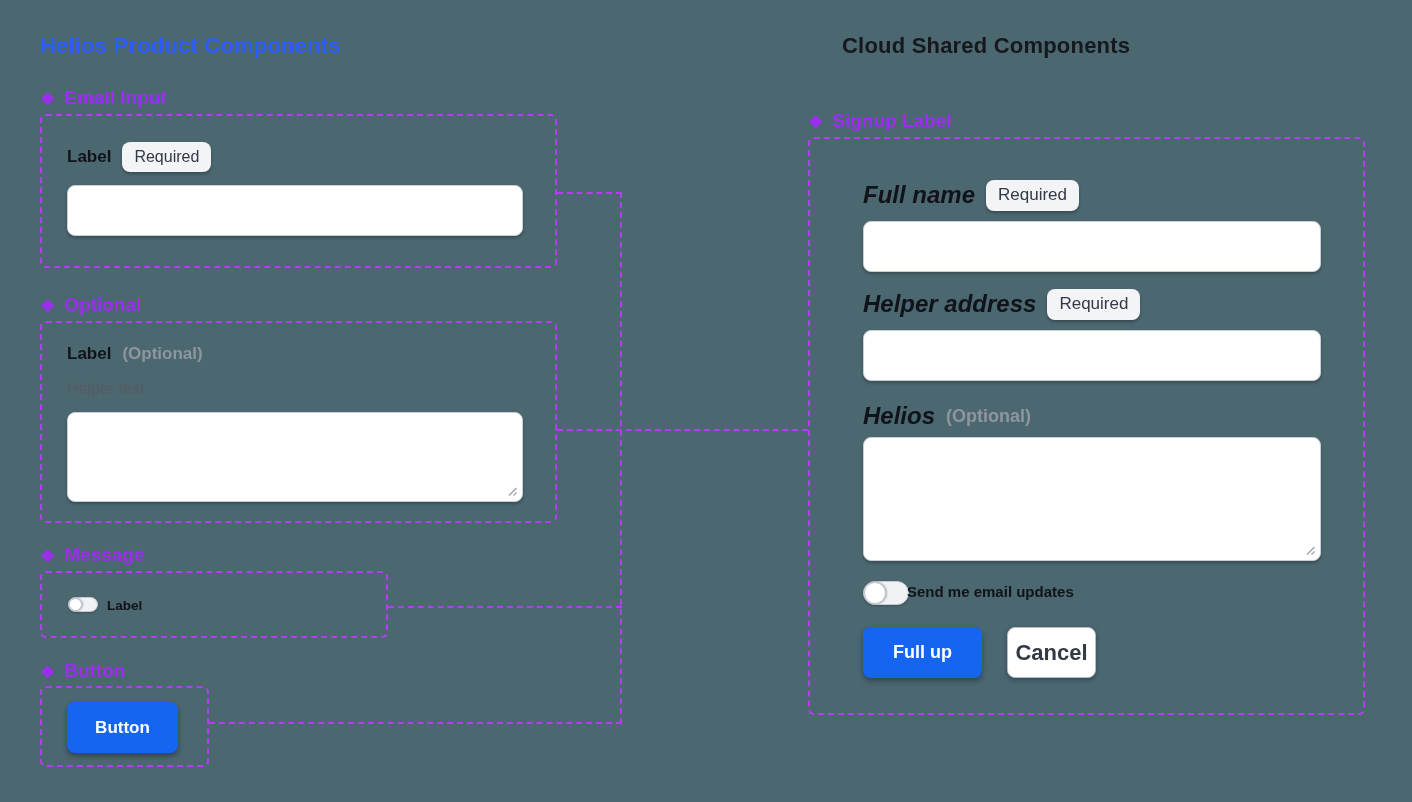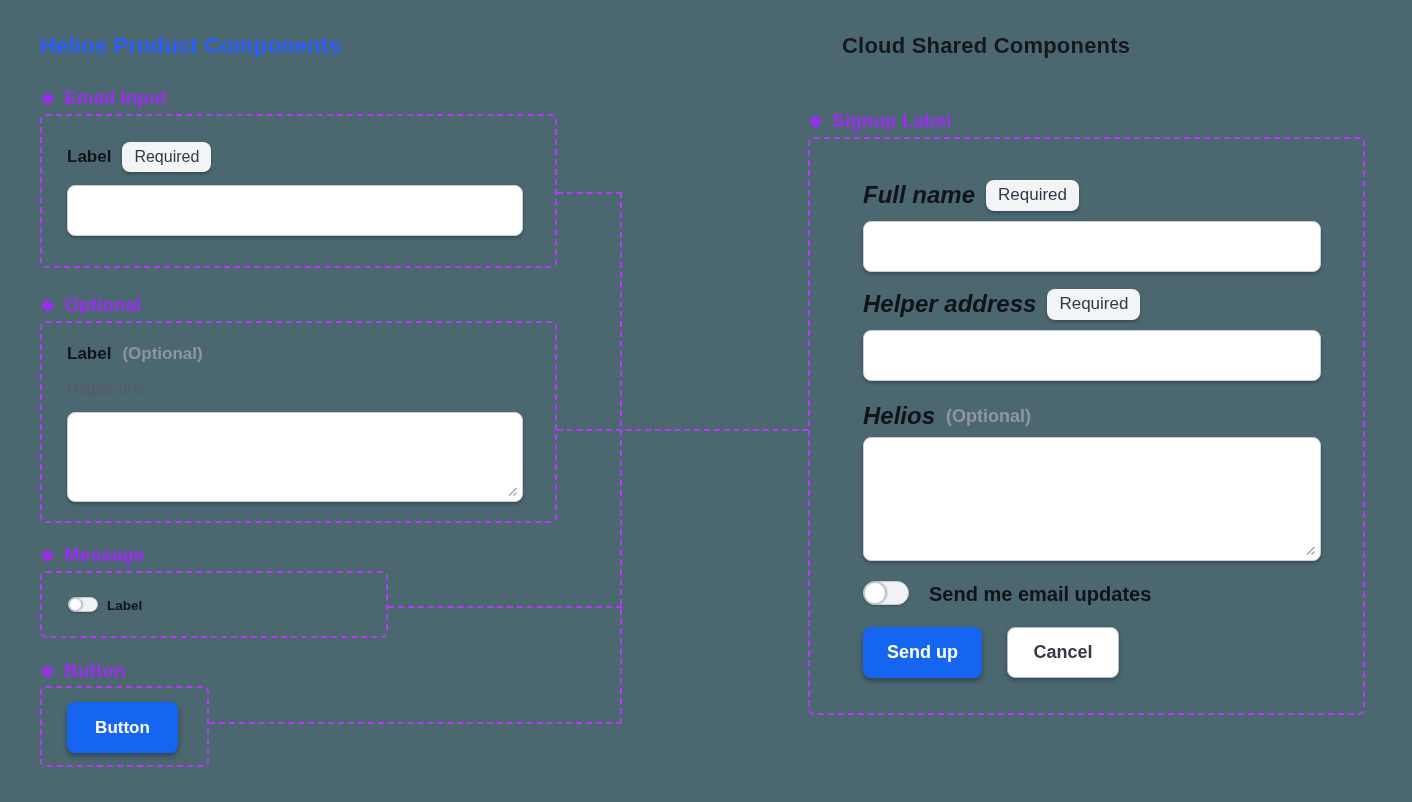--- a/index.html
+++ b/index.html
@@ -168,18 +168,18 @@
   <div class="ta-wrap" style="left:863px;top:437px;width:458px;height:124px;">
     <textarea class="ui-textarea" style=""></textarea>
     <svg class="resize-handle" width="12" height="12" viewBox="0 0 12 12">
       <path d="M10.5 3 L3 10.5 M10.5 7.5 L7.5 10.5" stroke="#9ba1ac" stroke-width="1.3" fill="none"></path>
     </svg>
   </div>
 
   <div class="toggle" style="left:863px;top:581px;width:46px;height:24px;">
     <span class="knob"></span>
   </div>
-  <div class="toggle-label" style="left:929px;top:583px;font-size:20px;">Send me email updates</div>
+  <div class="toggle-label" style="left:907px;top:583px;font-size:15px;">Send me email updates</div>
 
-  <button class="btn btn-primary" style="left:863px;top:627px;width:119px;height:51px;font-size:18px;">Send up</button>
-  <button class="btn btn-secondary" style="left:1007px;top:627px;width:112px;height:51px;font-size:18px;">Cancel</button>
+  <button class="btn btn-primary" style="left:863px;top:627px;width:119px;height:51px;font-size:18px;">Full up</button>
+  <button class="btn btn-secondary" style="left:1007px;top:627px;width:89px;height:51px;font-size:22px;">Cancel</button>
 
 </div>
 
 </body></html>

